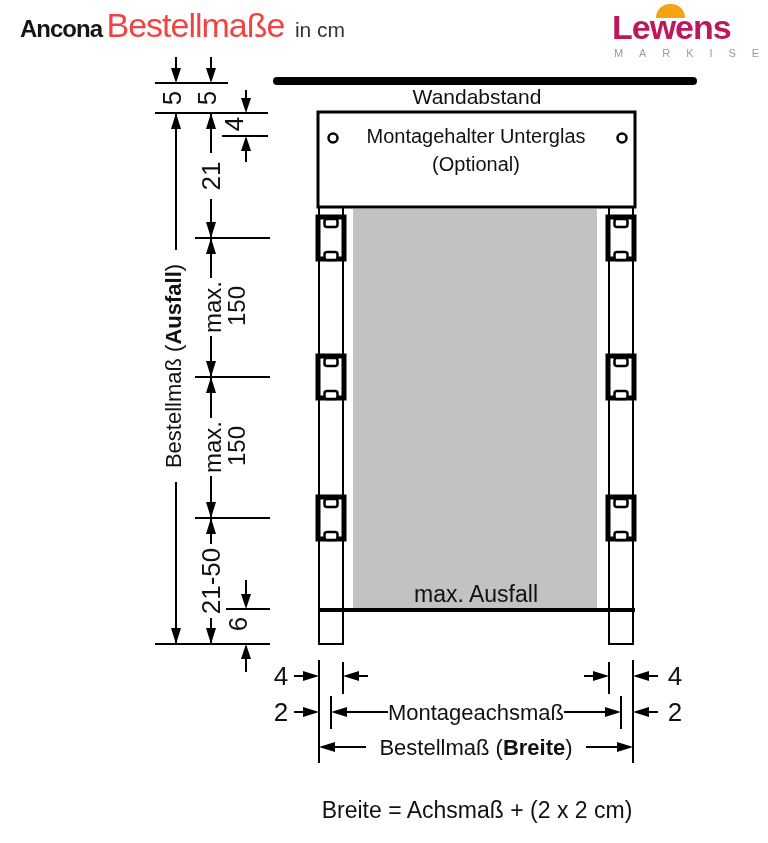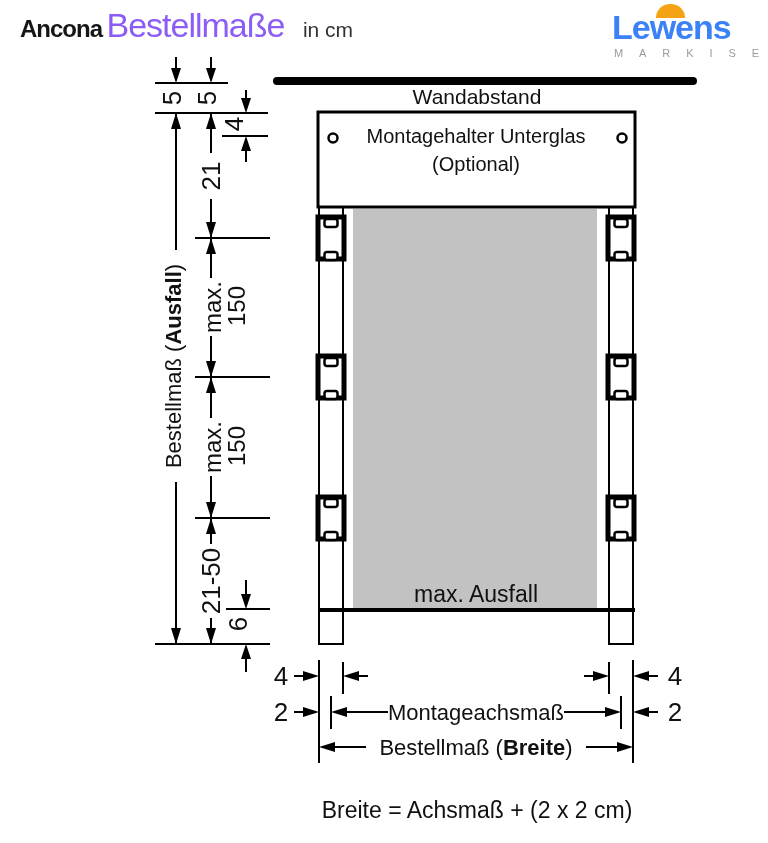--- a/index.html
+++ b/index.html
@@ -1,23 +1,23 @@
 <!DOCTYPE html>
 <html><head>
 <meta charset="utf-8">
 <style>
   html,body{margin:0;padding:0;background:#fff;}
   body{width:768px;height:843px;position:relative;overflow:hidden;
        font-family:"Liberation Sans",sans-serif;color:#1a1a1a;}
   .page-title{position:absolute;left:20px;top:6px;white-space:nowrap;}
   .title-product{font-size:24px;font-weight:bold;color:#161616;letter-spacing:-1px;}
-  .title-subtitle{font-size:34px;font-weight:normal;color:#8b5cf6;letter-spacing:-1px;}
-  .title-unit{font-size:21px;color:#333;margin-left:14px;}
+  .title-subtitle{font-size:34px;font-weight:normal;color:#ef4444;letter-spacing:-1px;}
+  .title-unit{font-size:21px;color:#333;margin-left:6px;}
   .logo{position:absolute;left:612px;top:10px;width:150px;}
-  .logo-name{font-size:34px;font-weight:bold;color:#3b82f6;letter-spacing:-1px;line-height:1;position:relative;z-index:2;}
+  .logo-name{font-size:34px;font-weight:bold;color:#be185d;letter-spacing:-1px;line-height:1;position:relative;z-index:2;}
   .logo-arc{position:absolute;left:44px;top:-6px;width:29px;height:14px;
             background:#f4a314;border-radius:15px 15px 0 0;z-index:1;}
   .logo-tagline{font-size:11px;color:#9b9b9b;letter-spacing:7.5px;margin-top:3px;margin-left:2px;white-space:nowrap;}
   svg{position:absolute;left:0;top:0;}
   svg text{font-family:"Liberation Sans",sans-serif;fill:#111;}
   .lbl{font-size:21px;}
   .lbl-box{font-size:20px;}
   .lbl-big{font-size:23px;}
   .dim{font-size:26px;}
   .dim-s{font-size:24px;}

